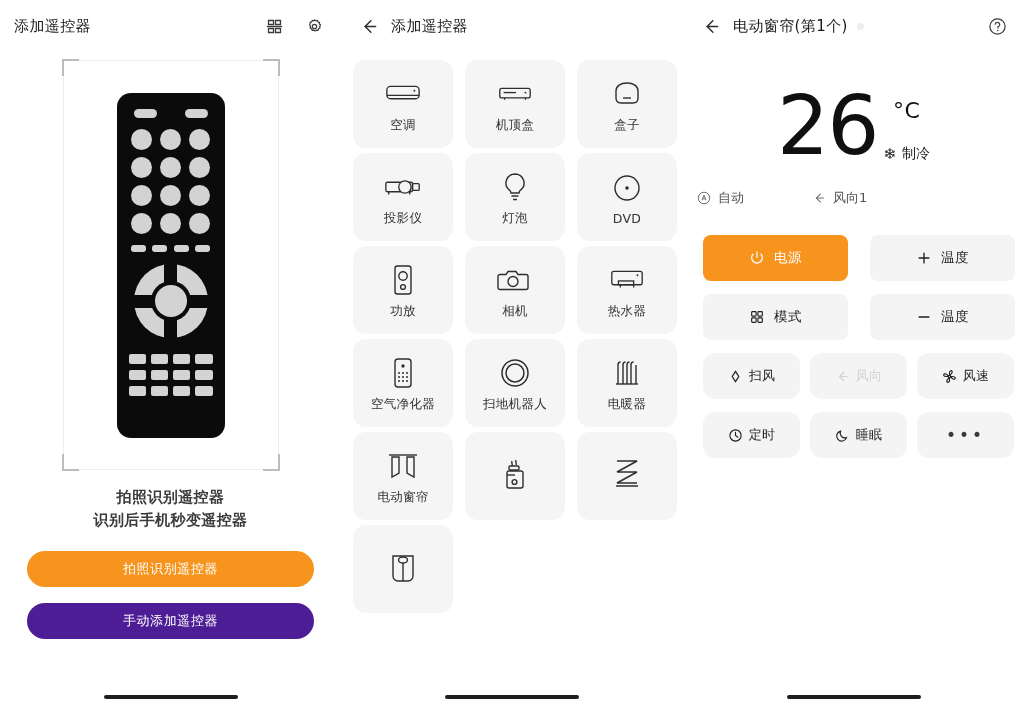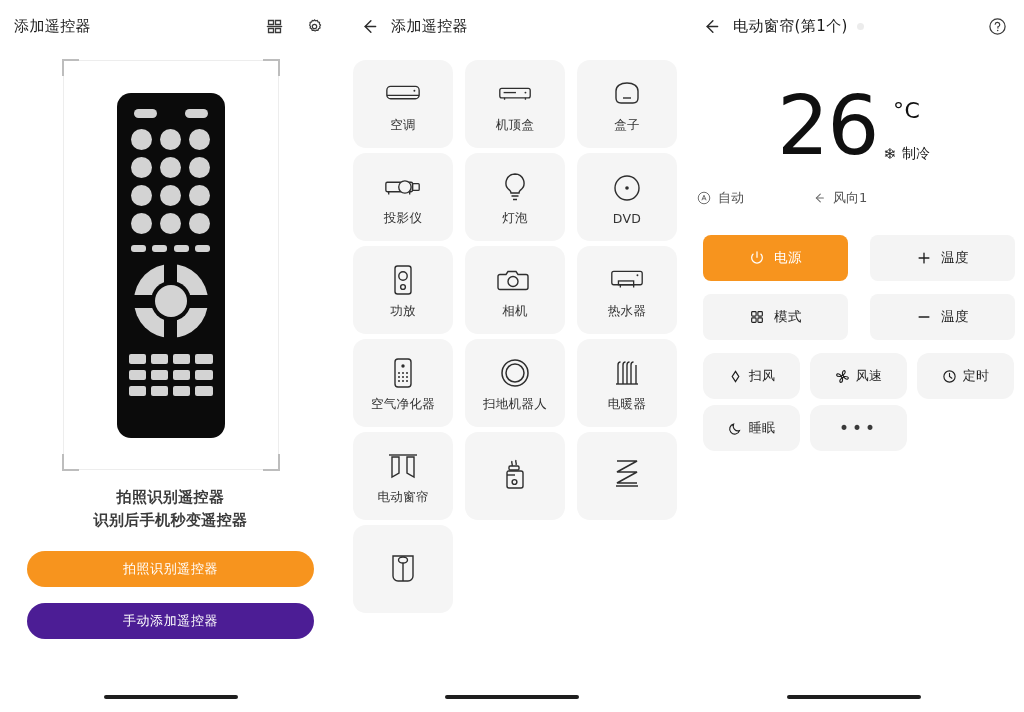--- a/index.html
+++ b/index.html
@@ -77,21 +77,21 @@
   .status-item { display: flex; align-items: center; font-size: 13px; color: #545454; margin-right: 68px; }
   .status-item .si { margin-right: 7px; display: flex; align-items: center; color: #6a6a6a; }
 
   .ctrl-grid { display: grid; grid-template-columns: 145px 145px; gap: 13px 22px;
                padding: 28px 0 0 20px; }
   .ctrl-btn { height: 46px; border-radius: 8px; background: #f4f4f4;
               display: flex; align-items: center; justify-content: center;
               font-size: 13.5px; color: #1f1f1f; letter-spacing: .4px; }
   .ctrl-btn .ci { margin-right: 9px; display: flex; align-items: center; }
   .ctrl-btn.primary { background: #F7941E; color: #ffffff; }
-  .ctrl-grid3 { display: grid; grid-template-columns: repeat(3, 97px); gap: 6px 10px;
+  .ctrl-grid3 { display: grid; grid-template-columns: repeat(3, 97px); gap: 13px 10px;
                 padding: 13px 0 0 20px; }
   .ctrl-sm { height: 46px; border-radius: 12px; background: #f4f4f4;
              display: flex; align-items: center; justify-content: center;
              font-size: 13px; color: #1f1f1f; letter-spacing: .3px; }
   .ctrl-sm .ci { margin-right: 6px; display: flex; align-items: center; }
   .ctrl-sm.disabled { color: #d2d2d2; }
   .ctrl-sm.disabled .ci { color: #d2d2d2; }
   .dots { letter-spacing: 3px; font-size: 17px; color: #3a3a3a; }
 
   
@@ -494,20 +494,29 @@
     <div class="ctrl-grid3">
       <div class="ctrl-sm">
         <span class="ci">
           <svg width="15" height="15" viewBox="0 0 16 16" fill="none" stroke="currentColor" stroke-width="1.3">
             <path d="M8 2.5L11.5 8 8 13.5 4.5 8z"></path>
           </svg>
         </span>
         <span>扫风</span>
       </div>
 
+      <div class="ctrl-sm disabled">
+        <span class="ci">
+          <svg width="15" height="15" viewBox="0 0 16 16" fill="none" stroke="currentColor" stroke-width="1.3" stroke-linecap="round">
+            <path d="M9.5 3.5L5 8l4.5 4.5"></path>
+              <path d="M5 8h8"></path>
+          </svg>
+        </span>
+        <span>风向</span>
+      </div>
 
       <div class="ctrl-sm">
         <span class="ci">
           <svg width="15" height="15" viewBox="0 0 16 16" fill="none" stroke="currentColor" stroke-width="1.2">
             <circle cx="8" cy="8" r="1.3"></circle>
             <path d="M8 6.7c0-2.5-.5-4.5 1.3-4.9 1.5-.3 2.2 1.5.9 3.2-.7.8-1.5 1.4-2.2 1.7z"></path>
             <path d="M9.3 8c2.5 0 4.5-.5 4.9 1.3.3 1.5-1.5 2.2-3.2.9-.8-.7-1.4-1.5-1.7-2.2z"></path>
             <path d="M8 9.3c0 2.5.5 4.5-1.3 4.9-1.5.3-2.2-1.5-.9-3.2.7-.8 1.5-1.4 2.2-1.7z"></path>
             <path d="M6.7 8c-2.5 0-4.5.5-4.9-1.3-.3-1.5 1.5-2.2 3.2-.9.8.7 1.4 1.5 1.7 2.2z"></path>
           </svg>

